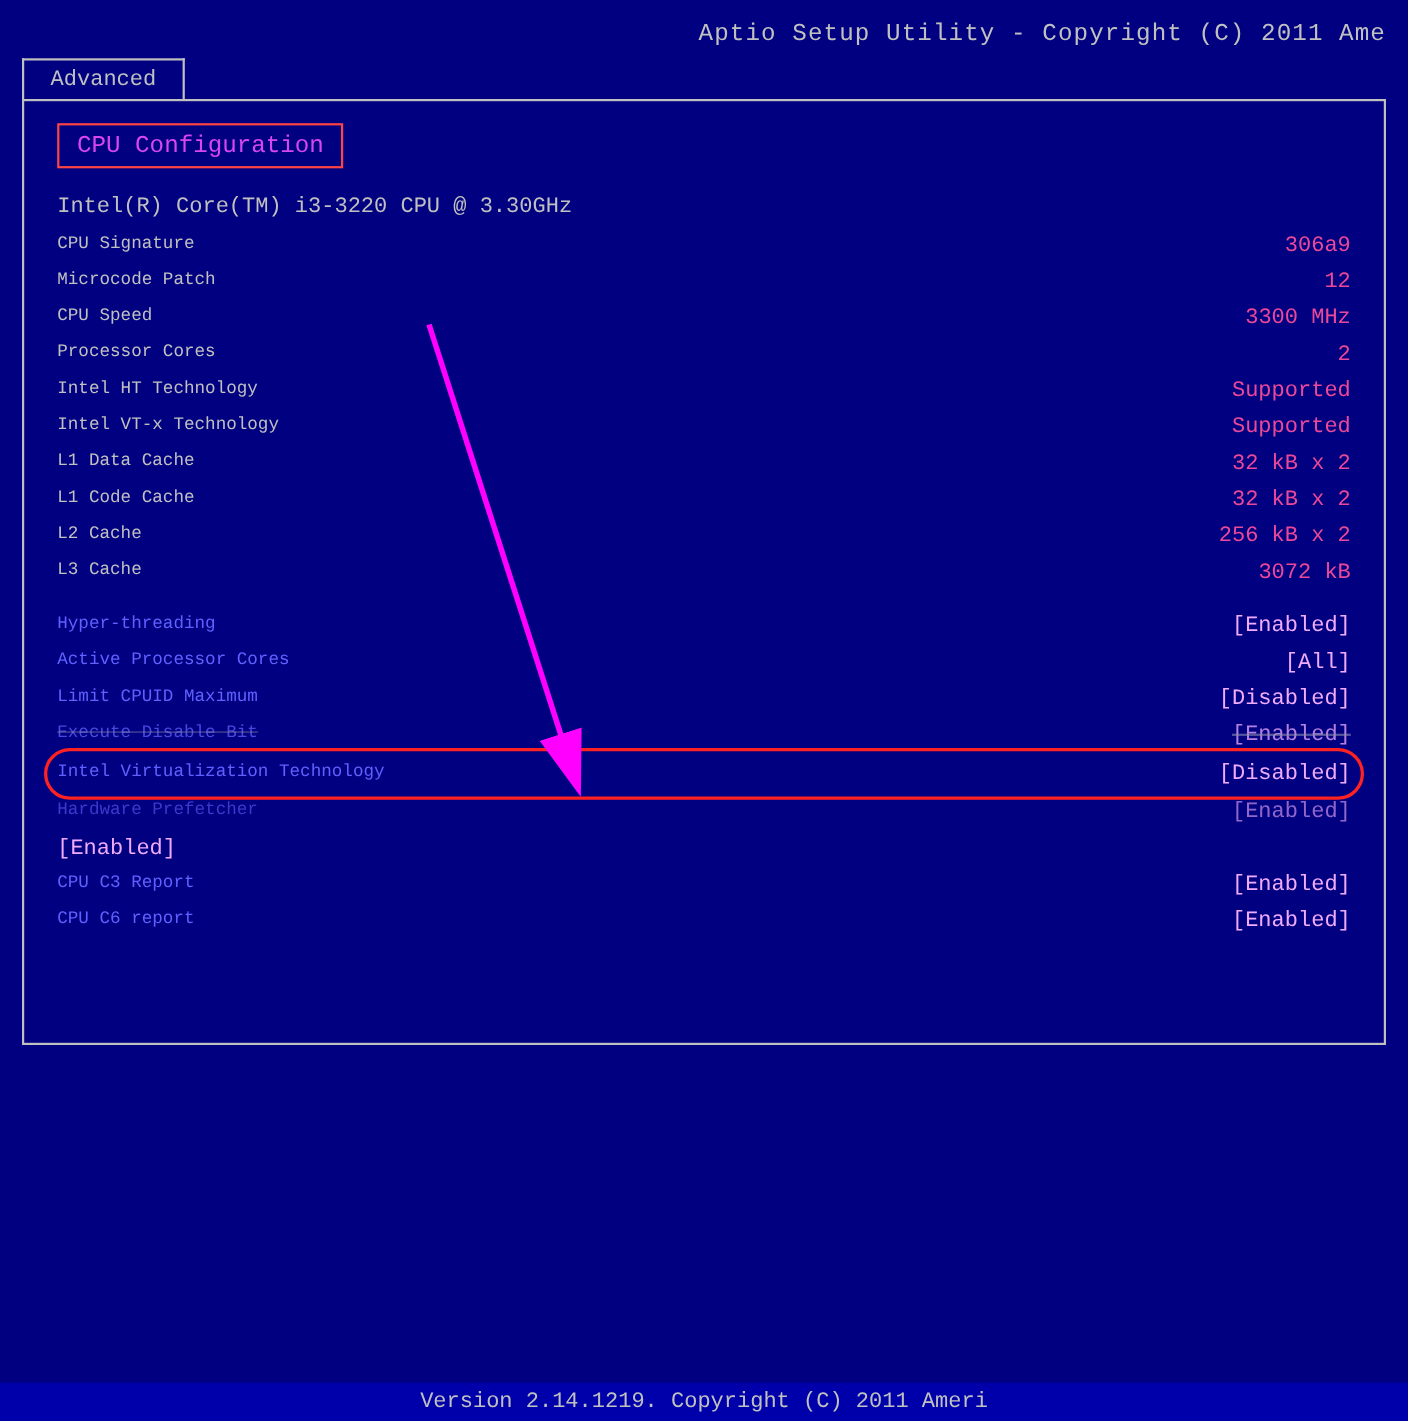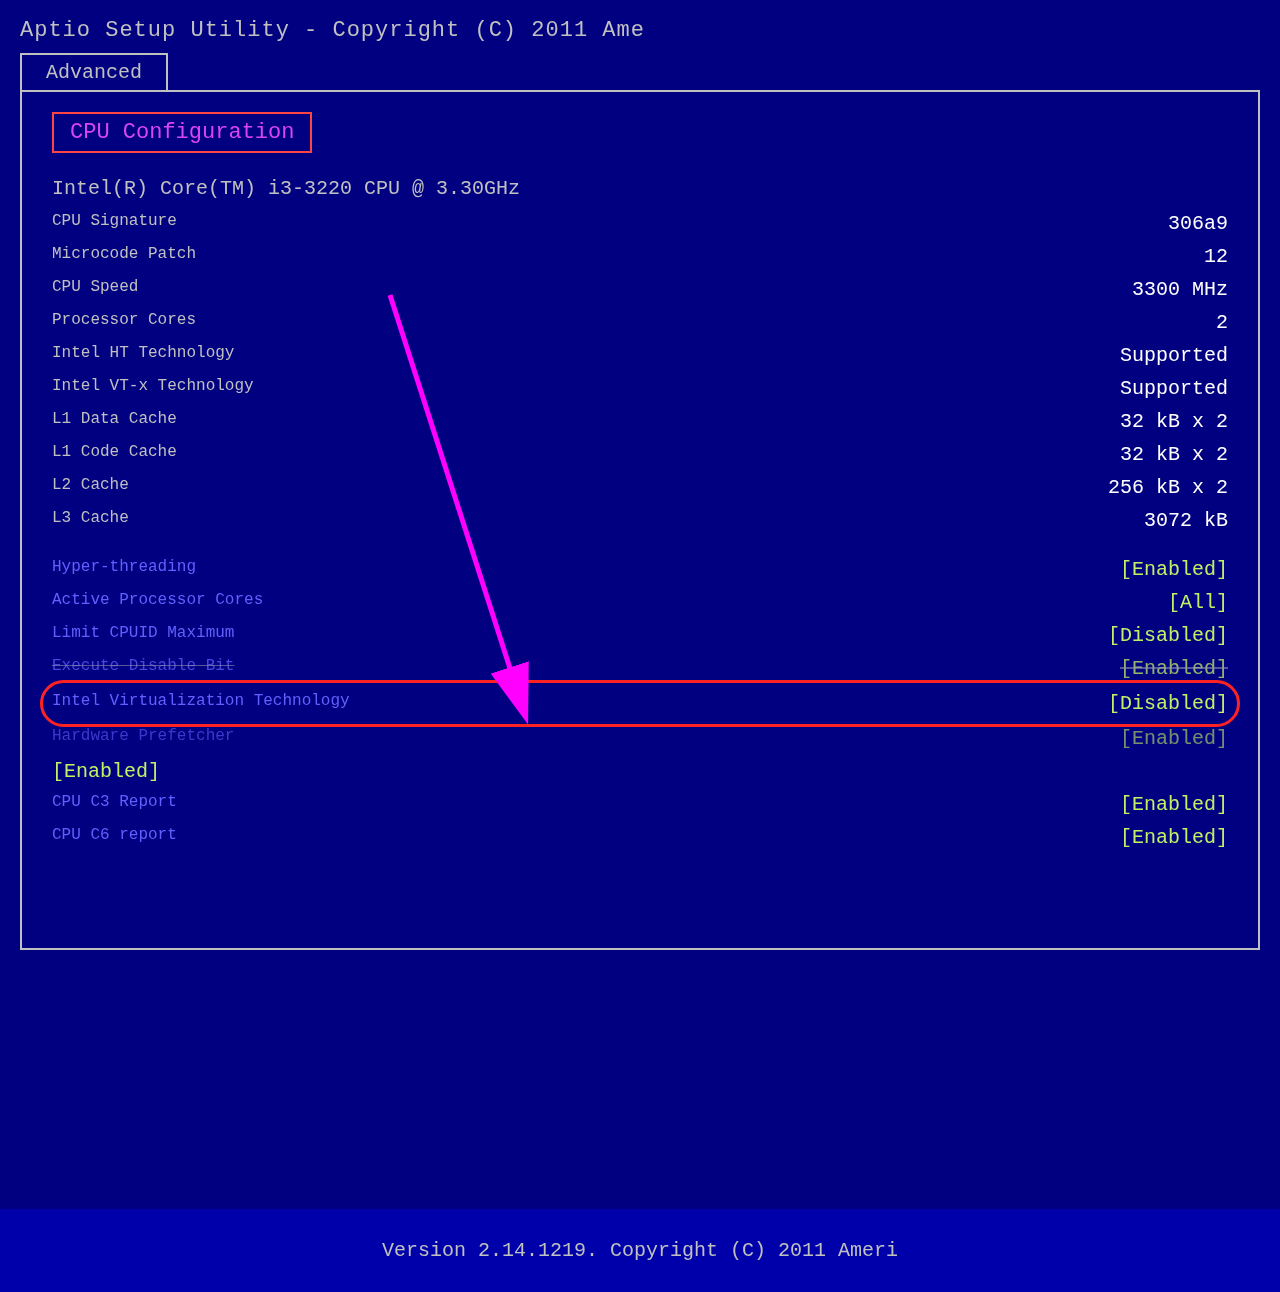--- a/index.html
+++ b/index.html
@@ -18,21 +18,21 @@
       height: 100%;
       background: #000080;
       position: relative;
     }
 
     
     .title-bar {
       width: 100%;
       background: #000080;
       padding: 18px 20px 10px 20px;
-      text-align: left;
+      text-align: right;
     }
 
     .title-text {
       color: #c0c0c0;
       font-size: 22px;
       font-family: 'Courier New', Courier, monospace;
       letter-spacing: 1px;
     }
 
     
@@ -90,31 +90,31 @@
       padding: 2px 0;
     }
 
     .label {
       color: #c0c0c0;
       font-size: 16px;
       font-family: 'Courier New', Courier, monospace;
     }
 
     .value {
-      color: #ffffff;
+      color: #ec4899;
       font-size: 20px;
       font-family: 'Courier New', Courier, monospace;
     }
 
     .label.blue {
       color: #6060ff;
     }
 
     .value.blue {
-      color: #bef264;
+      color: #f0abfc;
     }
 
     .cpu-model {
       color: #c0c0c0;
       font-size: 20px;
       font-family: 'Courier New', Courier, monospace;
       margin-bottom: 10px;
     }
 
     .spacer {
@@ -137,21 +137,21 @@
       pointer-events: none;
     }
 
     
     .footer {
       position: absolute;
       bottom: 0;
       left: 0;
       right: 0;
       background: #0000aa;
-      padding: 30px 20px;
+      padding: 6px 20px;
       text-align: center;
     }
 
     .footer-text {
       color: #c0c0c0;
       font-size: 20px;
       font-family: 'Courier New', Courier, monospace;
     }
 
     

